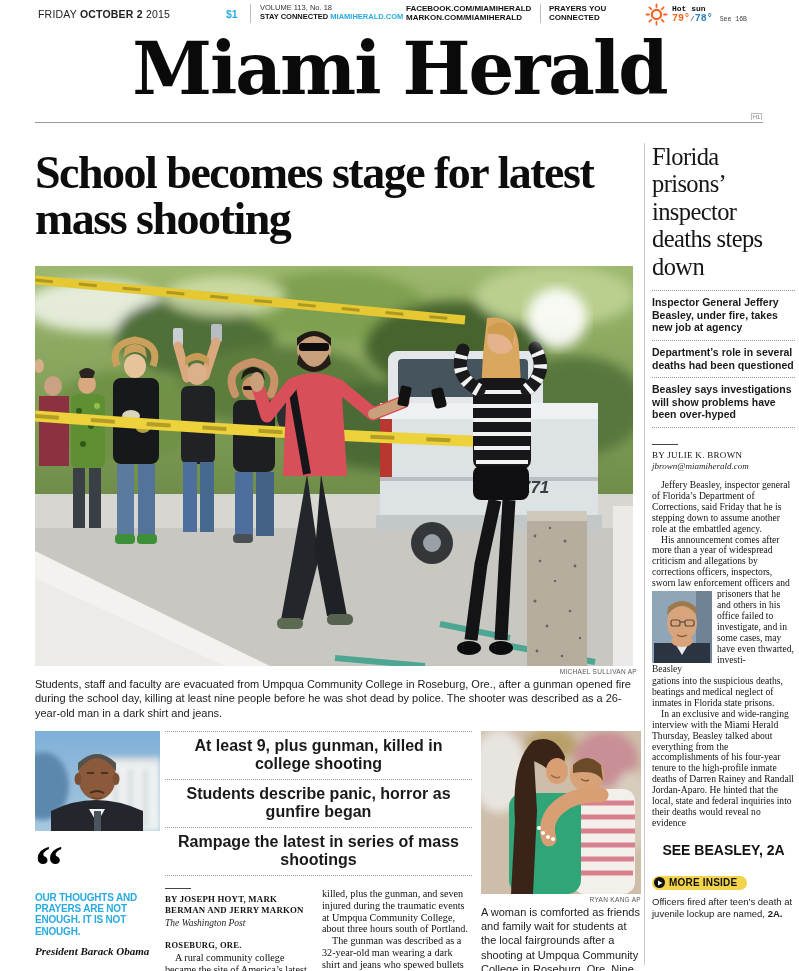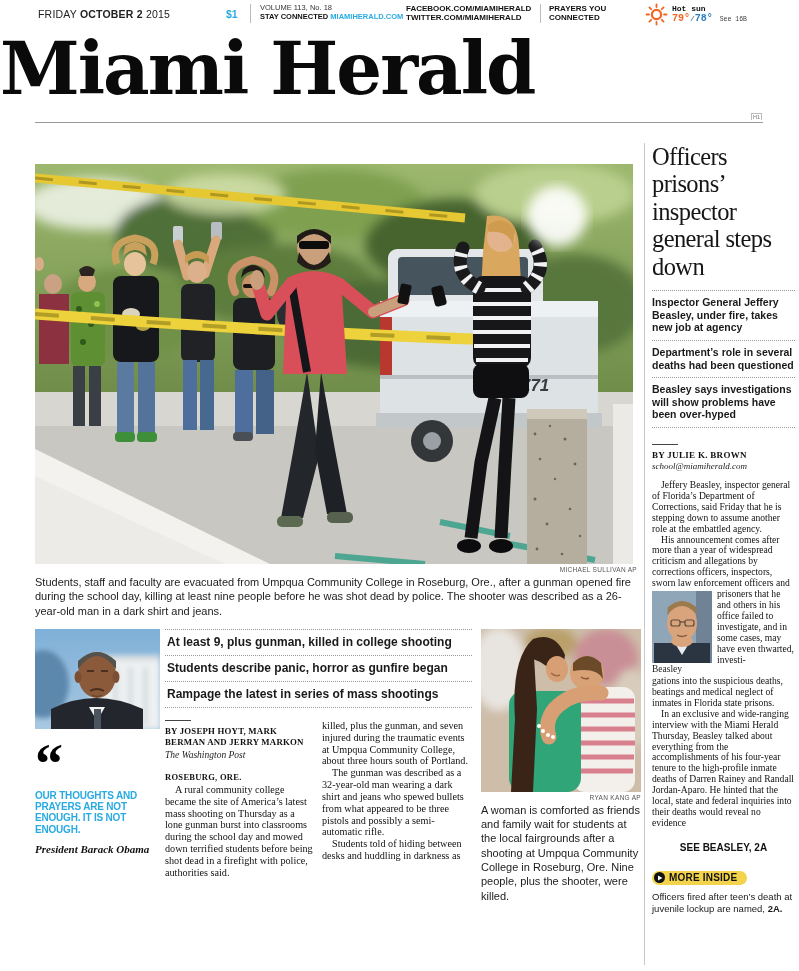--- a/index.html
+++ b/index.html
@@ -20,21 +20,21 @@
   .tb-keep { left:549px; font-weight:bold; font-size:8px; color:#111; }
   .tb-weather { left:645px; top:3px; display:flex; align-items:center; gap:4px;font-family:Liberation Mono, monospace; }
   .wx-text { font-size:8px; line-height:1.2; }
   .wx-label { font-weight:bold; color:#111; }
   .wx-high { color:#f26522; font-weight:bold; font-size:10px; }
   .wx-sep { color:#777; font-weight:bold; }
   .wx-low { color:#2a7fc1; font-weight:bold; font-size:10px; }
   .wx-see { color:#444; font-size:6.5px; margin-left:2px; }
 
   
-  .masthead { position:absolute; left:0; top:24px; width:799px; 
+  .masthead { position:absolute; left:0; top:24px; width:799px; text-align:center;
     font-family:"DejaVu Serif", serif; font-weight:bold; font-size:72px; line-height:1.25;
     letter-spacing:-2px; color:#0a0a0a; }
   .mast-rule { position:absolute; left:35px; right:36px; top:122px; border-top:1px solid #999; }
   .page-marker { position:absolute; right:37px; top:113px; font-size:5.5px; color:#777; border:1px solid #bbb; border-bottom:none; padding:0 1px; background:#fff; }
 
   
   .v-divider { position:absolute; left:644px; top:143px; height:822px; width:1px; background:#c9c9c9; }
 
   
   .main { position:absolute; left:35px; top:140px; width:602px; }
@@ -54,21 +54,21 @@
   .quote-mark { font-family:"Liberation Serif", serif; font-weight:bold; font-size:56px;
     line-height:.62; color:#000; margin-top:14px; }
   .quote-text { margin-top:8px; font-weight:bold; font-size:10px; line-height:1.13;
     color:#29abe2; letter-spacing:-.2px; }
   .quote-attr { margin-top:8px; font-family:"Liberation Serif", serif; font-weight:bold;
     font-style:italic; font-size:11px; color:#111; }
 
   
   .bullets { border-bottom:1px dotted #999; }
   .bullets .bl { border-top:1px dotted #999; padding:5px 2px 6px; font-weight:bold;
-    font-size:12px; color:#1a1a1a; }
+    font-size:16px; color:#1a1a1a;text-align:center; }
 
   
   .story-cols { display:flex; margin-top:12px; }
   .scol1 { width:148px; flex:none; }
   .scol2 { width:150px; flex:none; margin-left:9px; }
   .byline-rule { width:26px; border-top:1px solid #444; margin-bottom:5px; }
   .byline { font-family:"Liberation Serif", serif; font-weight:bold; font-size:8.8px;
     letter-spacing:.2px; line-height:1.25; color:#111; }
   .source { font-family:"Liberation Serif", serif; font-style:italic; font-size:9.5px;
     color:#222; margin-top:2px; }
@@ -84,30 +84,30 @@
   .photo2 .caption { width:160px; font-size:11px; }
 
   
   .sidebar { position:absolute; left:652px; top:143px; width:143px; }
   .sb-headline { font-family:"Liberation Serif", serif; font-weight:400; font-size:24.5px;
     line-height:1.12; letter-spacing:-.6px; color:#161616; }
   .sb-bullets { margin-top:10px; border-bottom:1px dotted #999; }
   .sb-bullets .bl { border-top:1px dotted #999; padding:5px 0 6px; font-weight:bold;
     font-size:10.5px; line-height:1.2; color:#1a1a1a; }
   .sb-byline-block { margin-top:16px; }
-  .sb-byline { font-family:"Liberation Serif", serif; font-weight:bold; font-size:9px; letter-spacing:.3px; color:#111; }
+  .sb-byline { font-family:"Liberation Serif", serif; font-weight:normal; font-size:9px; letter-spacing:.3px; color:#111; }
   .sb-email { font-family:"Liberation Serif", serif; font-style:italic; font-size:9px; color:#222; margin-top:1px; }
   .sb-body { margin-top:9px; font-family:"Liberation Serif", serif; font-size:9.6px; line-height:1.14; color:#111; }
   .sb-body p { text-indent:9px; }
   .sb-body p.noind { text-indent:0; }
   .beasley-fig { float:left; width:60px; margin:2px 5px 1px 0; }
   .beasley-fig svg { display:block; }
   .beasley-cap { font-size:9.5px; color:#222; margin-top:1px; }
   .clear { clear:both; }
-  .sb-jump { font-weight:bold; font-size:10px; text-align:center; margin-top:13px; color:#111; }
+  .sb-jump { font-weight:bold; font-size:14px; text-align:center; margin-top:13px; color:#111; }
   .more-inside { margin-top:14px; }
   .mi-pill { display:inline-flex; align-items:center; gap:4px; background:#f2d34b;
     border-radius:8px; padding:1px 10px 1px 2px; height:14px; }
   .mi-arrow { width:11px; height:11px; border-radius:50%; background:#111;
     display:flex; align-items:center; justify-content:center; flex:none; }
   .mi-label { font-weight:bold; font-size:10px; letter-spacing:.2px; color:#111; }
   .mi-text { margin-top:6px; font-size:9.5px; line-height:1.3; color:#1a1a1a; }
   .mi-page { font-weight:bold; }
 </style>
 </head>
@@ -123,21 +123,21 @@
   <div class="tb-vr" style="left:250px"></div>
   <div class="tb-item tb-vol">
     <div>VOLUME 113, No. 18</div>
     <div class="l2">
       <span>STAY CONNECTED</span>
       <span class="site">MIAMIHERALD.COM</span>
     </div>
   </div>
   <div class="tb-item tb-social">
     <div>FACEBOOK.COM/MIAMIHERALD</div>
-    <div>TWITTER.COM/MIAMIHERALD</div>
+    <div>MARKON.COM/MIAMIHERALD</div>
   </div>
   <div class="tb-vr" style="left:540px"></div>
   <div class="tb-item tb-keep">
     <div>PRAYERS YOU</div>
     <div>CONNECTED</div>
   </div>
   <div class="tb-item tb-weather">
     <svg width="23" height="23" viewBox="0 0 23 23">
       <circle cx="11.5" cy="11.5" r="4.6" fill="none" stroke="#f26522" stroke-width="2.2"></circle>
       <g stroke="#f26522" stroke-width="1.8" stroke-linecap="round">
@@ -160,20 +160,21 @@
     </div>
   </div>
 </div>
 
 <div class="masthead">Miami Herald</div>
 <div class="mast-rule"></div>
 <div class="page-marker">H1</div>
 <div class="v-divider"></div>
 
 <div class="main">
+  <div class="headline">School becomes stage for latest mass shooting</div>
 
   <figure class="lead-photo">
     <svg width="598" height="400" viewBox="0 0 598 400">
       <defs>
         <filter id="b6">
             <feGaussianBlur stdDeviation="6"></feGaussianBlur>
           </filter>
         <filter id="b3">
             <feGaussianBlur stdDeviation="3"></feGaussianBlur>
           </filter>
@@ -462,30 +463,30 @@
           </g>
         </g>
       </svg>
       <div class="credit">RYAN KANG AP</div>
       <div class="caption">A woman is comforted as friends and family wait for students at the local fairgrounds after a shooting at Umpqua Community College in Roseburg, Ore. Nine people, plus the shooter, were killed.</div>
     </div>
   </div>
 </div>
 
 <div class="sidebar">
-  <div class="sb-headline">Officers prisons’ inspector general steps down</div>
+  <div class="sb-headline">Florida prisons’ inspector deaths steps down</div>
   <div class="sb-bullets">
     <div class="bl">Inspector General Jeffery Beasley, under fire, takes new job at agency</div>
     <div class="bl">Department’s role in several deaths had been questioned</div>
     <div class="bl">Beasley says investigations will show problems have been over-hyped</div>
   </div>
   <div class="sb-byline-block">
     <div class="byline-rule"></div>
     <div class="sb-byline">BY JULIE K. BROWN</div>
-    <div class="sb-email">school@miamiherald.com</div>
+    <div class="sb-email">jbrown@miamiherald.com</div>
   </div>
   <div class="sb-body">
     <p>Jeffery Beasley, inspector general of Florida’s Department of Corrections, said Friday that he is stepping down to assume another role at the embattled agency.</p>
     <p>His announcement comes after more than a year of widespread criticism and allegations by corrections officers, inspectors, sworn law enforcement officers and</p>
     <figure class="beasley-fig">
       <svg width="60" height="72" viewBox="0 0 60 72">
         <rect width="60" height="72" fill="#8fa6b8"></rect>
         <rect x="44" y="0" width="16" height="72" fill="#6f8296"></rect>
         <rect x="2" y="52" width="56" height="20" fill="#2b3542"></rect>
         <polygon points="24,54 30,64 36,54" fill="#e9ecef"></polygon>

